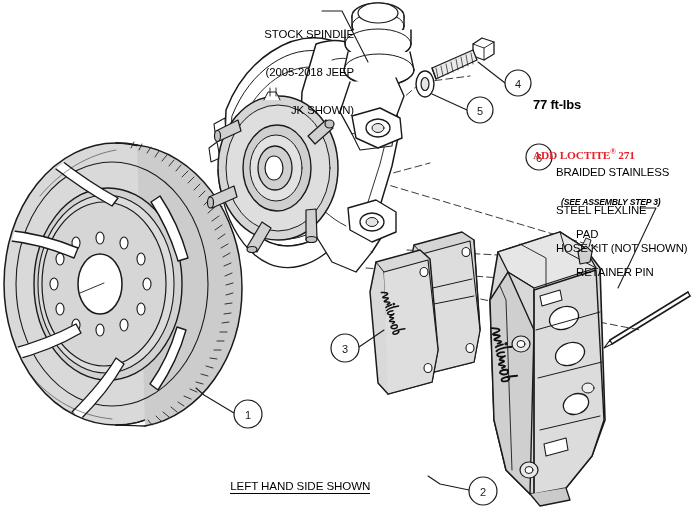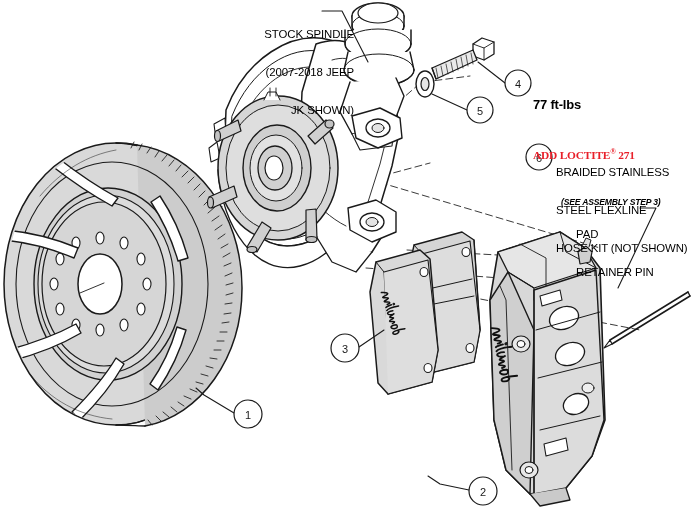--- a/index.html
+++ b/index.html
@@ -448,35 +448,38 @@
         <text class="bubble-num" x="518" y="84">4</text>
         <text class="bubble-num" x="480" y="111">5</text>
         <text class="bubble-num" x="539" y="158">6</text>
       </g>
 
     </g>
   </svg>
 
   <div class="lbl" id="lbl-spindle">
     <div>STOCK SPINDLE</div>
-    <div>(2007-2018 JEEP</div>
+    <div>(2005-2018 JEEP</div>
     <div>JK SHOWN)</div>
   </div>
 
   <div class="lbl" id="lbl-torque">
     <span class="tq-val">77 ft-lbs</span>
     <span class="tq-loctite" style="color:#e8202a;font-family:Liberation Serif, serif;"><span>ADD LOCTITE</span><sup>®</sup><span> 271</span></span>
     <span class="tq-note">(SEE ASSEMBLY STEP 3)</span>
   </div>
 
   <div class="lbl" id="lbl-hose">
     <div>BRAIDED STAINLESS</div>
     <div>STEEL FLEXLINE</div>
     <div>HOSE KIT (NOT SHOWN)</div>
   </div>
 
   <div class="lbl" id="lbl-pin">
     <div>PAD</div>
     <div>RETAINER PIN</div>
   </div>
 
+  <div class="lbl" id="lbl-side">
+    <span>LEFT HAND SIDE SHOWN</span>
+  </div>
 
 </div>
 
 </body></html>

